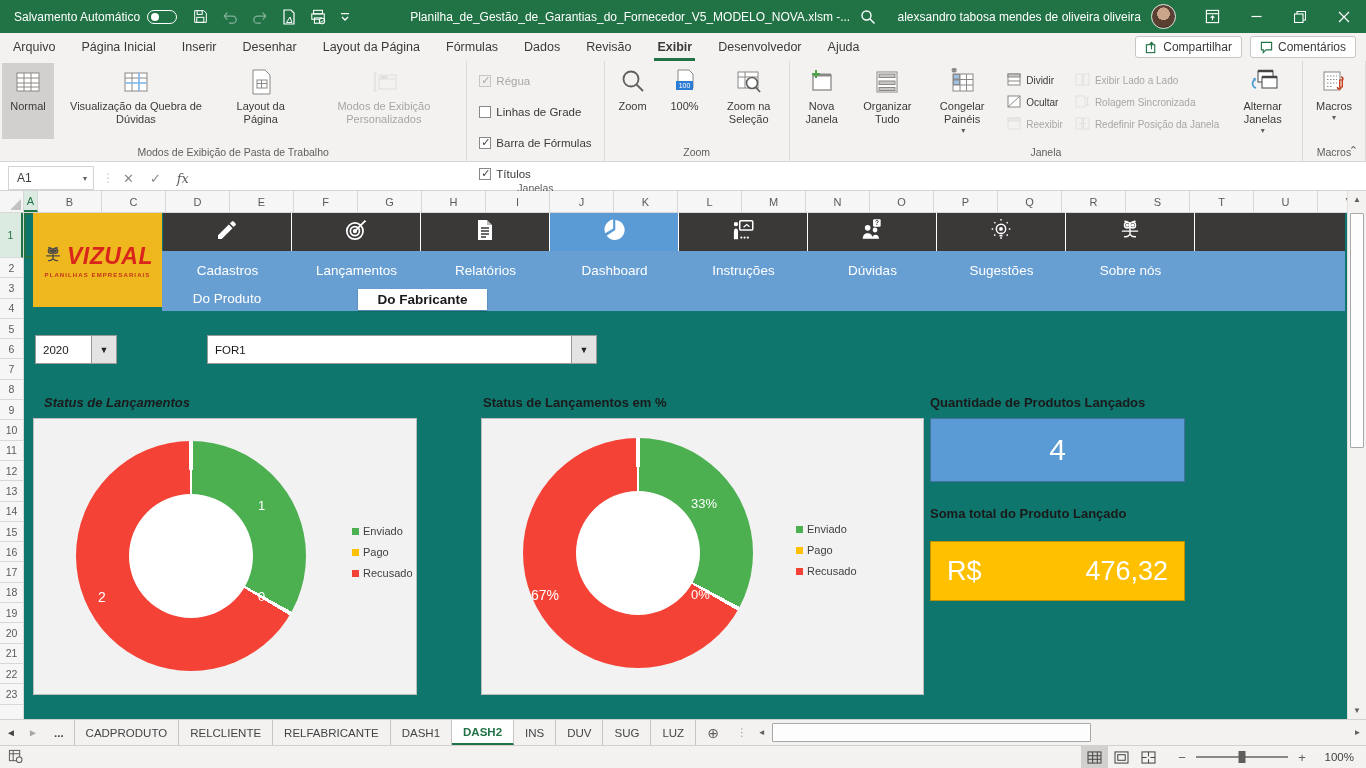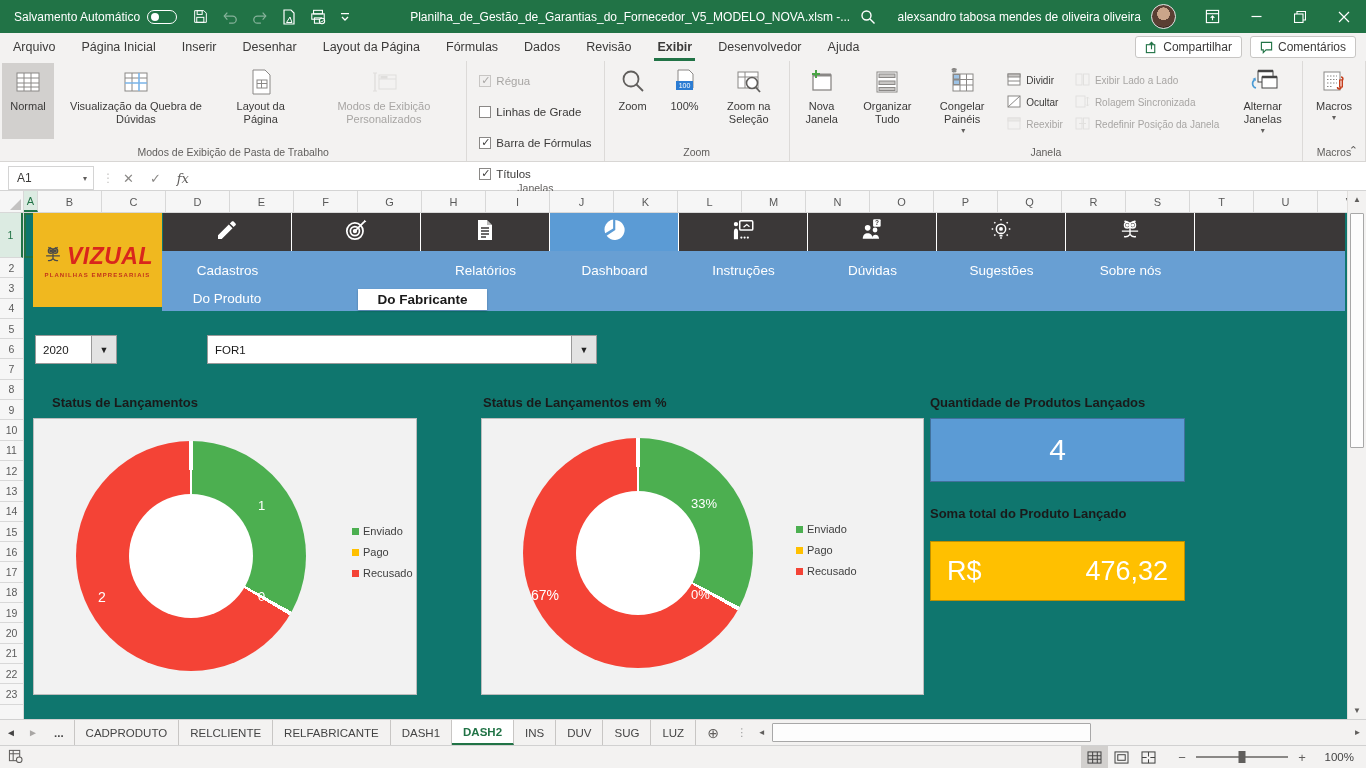--- a/index.html
+++ b/index.html
@@ -115,21 +115,21 @@
   .p2 .legend { left:314px; top:104px; }
   .litem { display:flex; align-items:center; gap:4px; font-size:11px; color:#404040; white-space:nowrap; }
   .sq { width:7px; height:7px; flex:none; }
   .sq-g { background:#4caf50; } .sq-y { background:#ffc000; } .sq-r { background:#f44336; }
 
   .card-blue { position:absolute; left:906px; top:205px; width:255px; height:64px; background:#5b9bd5; border:1px solid #41719c; display:flex; align-items:center; justify-content:center; color:#fff; font-size:30px; }
   .card-yellow { position:absolute; left:906px; top:328px; width:255px; height:60px; background:#ffc000; border:1px solid #bf9000; display:flex; align-items:center; color:#fff; font-size:27px; padding:0 16px; }
   .card-yellow .cur { margin-right:auto; }
   .t-qty { left:906px; top:182px; }
   .t-sum { left:906px; top:293px; }
-  .t-c1 { left:28px; top:182px; }
+  .t-c1 { left:20px; top:182px;font-style:italic; }
   .t-c2 { left:459px; top:182px; }
 
   
   .vscroll { position:absolute; right:0; top:0; width:19px; bottom:0; background:#f3f2f1; border-left:1px solid #e1dfdd; }
   .vscroll .arr { height:17px; display:flex; align-items:center; justify-content:center; font-size:8px; color:#605e5c; }
   .vscroll .thumb { position:absolute; left:2px; right:2px; top:22px; height:235px; background:#fdfdfd; border:1px solid #a8a8a8; border-radius:1px; }
   .vscroll .arr.down { position:absolute; bottom:0; left:0; right:0; }
 
   
   .stabs { height:26px; background:#f3f2f1; border-top:1px solid #d1d1d1; display:flex; align-items:stretch; font-size:11.5px; color:#444; flex:none; }
@@ -604,20 +604,21 @@
       <div class="navsec" style="left:268px">
         <div class="navbox">
             <span><svg width="26" height="26" viewBox="0 0 24 24" fill="none" stroke="#fff" stroke-width="1.6">
                 <circle cx="11" cy="13" r="7.5"></circle>
                 <circle cx="11" cy="13" r="4.2"></circle>
                 <circle cx="11" cy="13" r="1.2" fill="#fff"></circle>
                 <path d="M11 13 19.5 4.5"></path>
                 <path d="M19.8 2.6l1.8 1.8-3 1.2 1.2-3z" fill="#fff" stroke="none"></path>
               </svg></span>
           </div>
+        <div class="navlbl">Lançamentos</div>
       </div>
       <div class="navsec" style="left:397px">
         <div class="navbox">
             <span><svg width="24" height="24" viewBox="0 0 24 24">
                 <path fill="#fff" d="M5 2h9l5 5v15H5z"></path>
                 <path fill="#3b3838" opacity=".35" d="M14 2v5h5z"></path>
                 <g stroke="#3b3838" stroke-width="1.3">
                   <path d="M8 10h8M8 13h8M8 16h8M8 19h5"></path>
                 </g>
               </svg></span>

